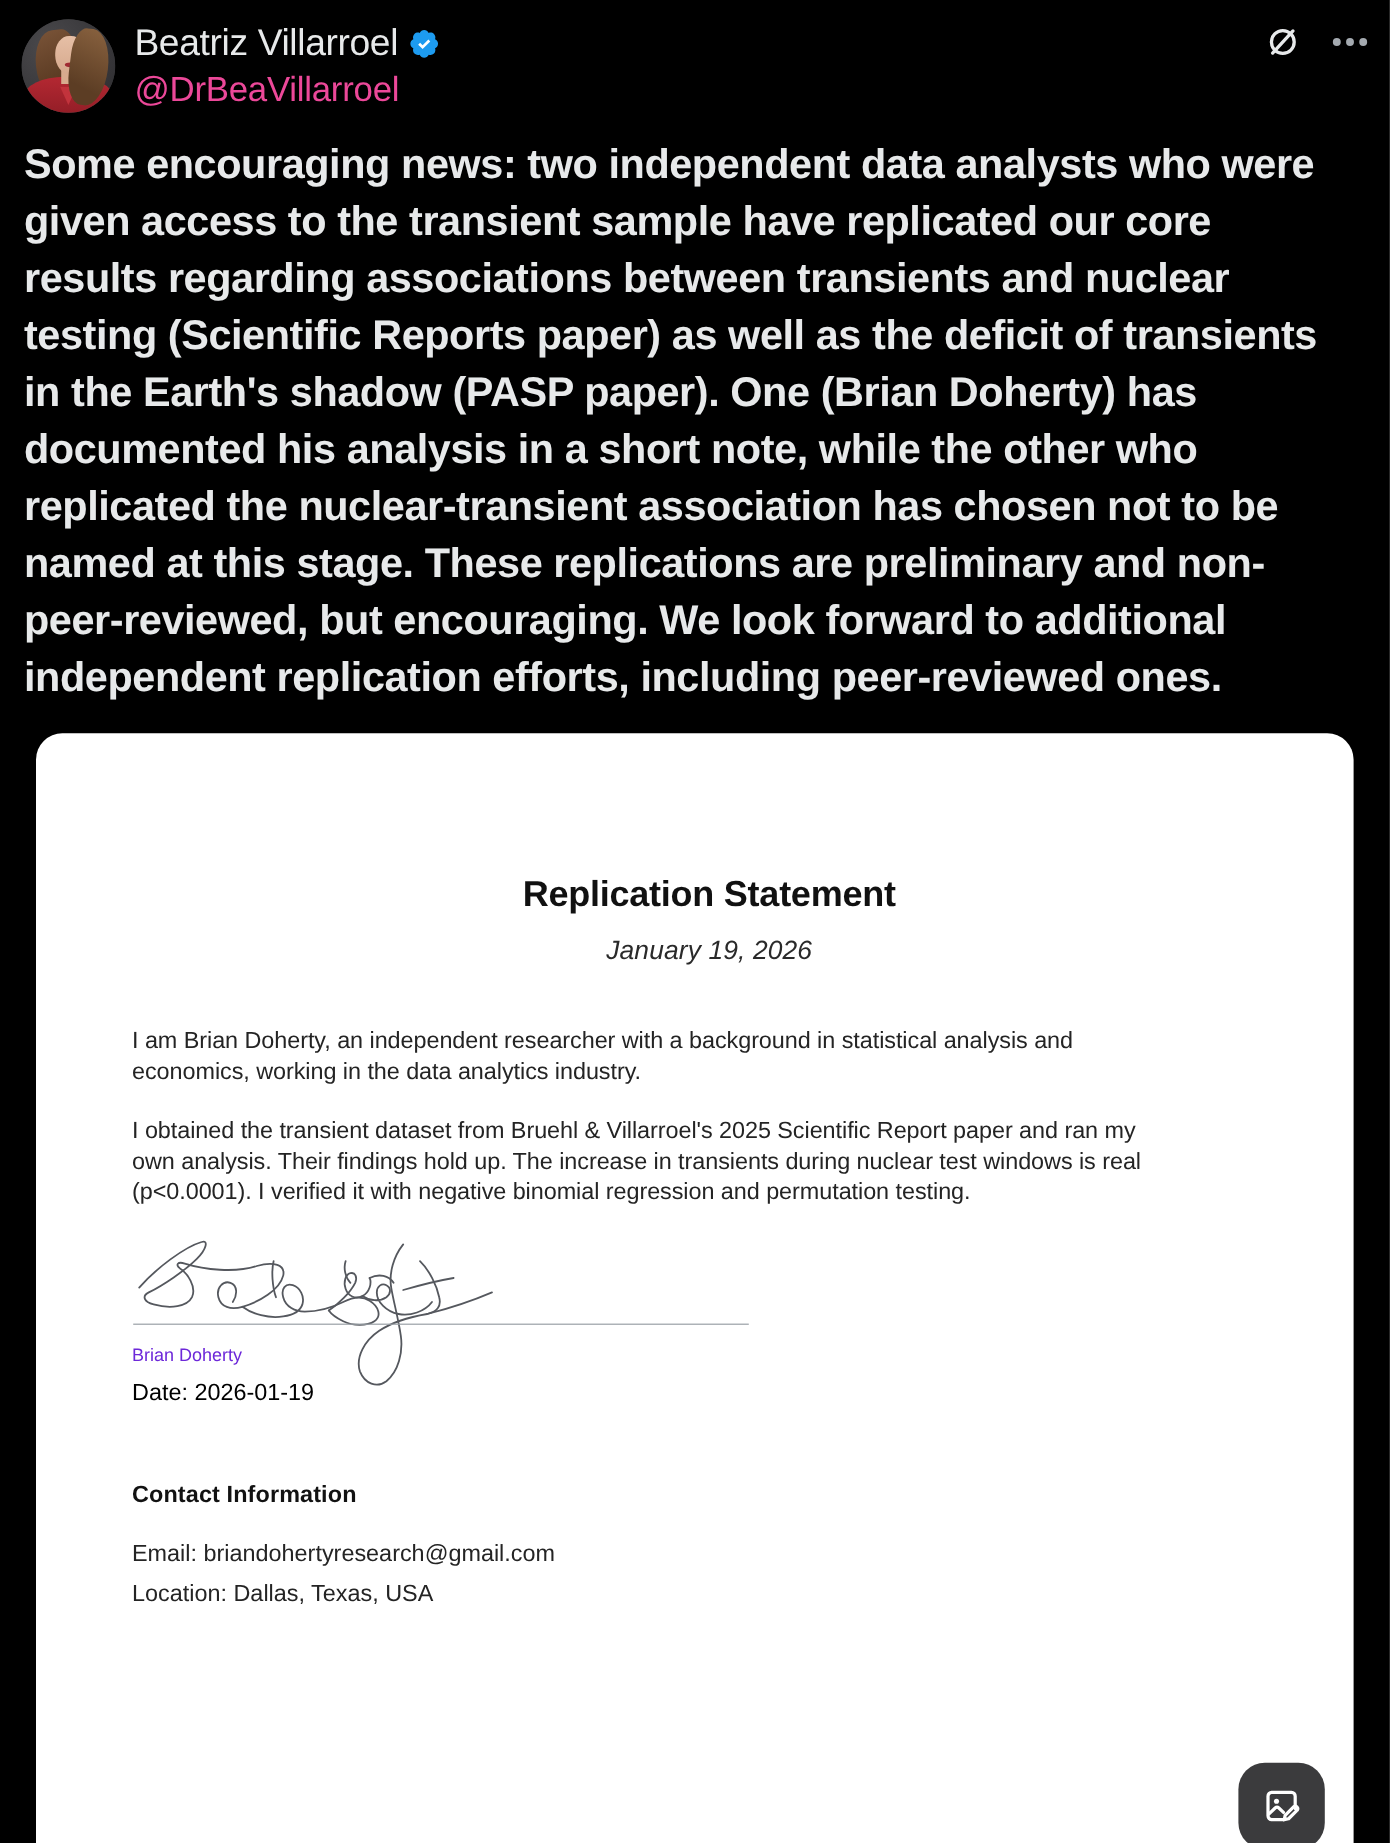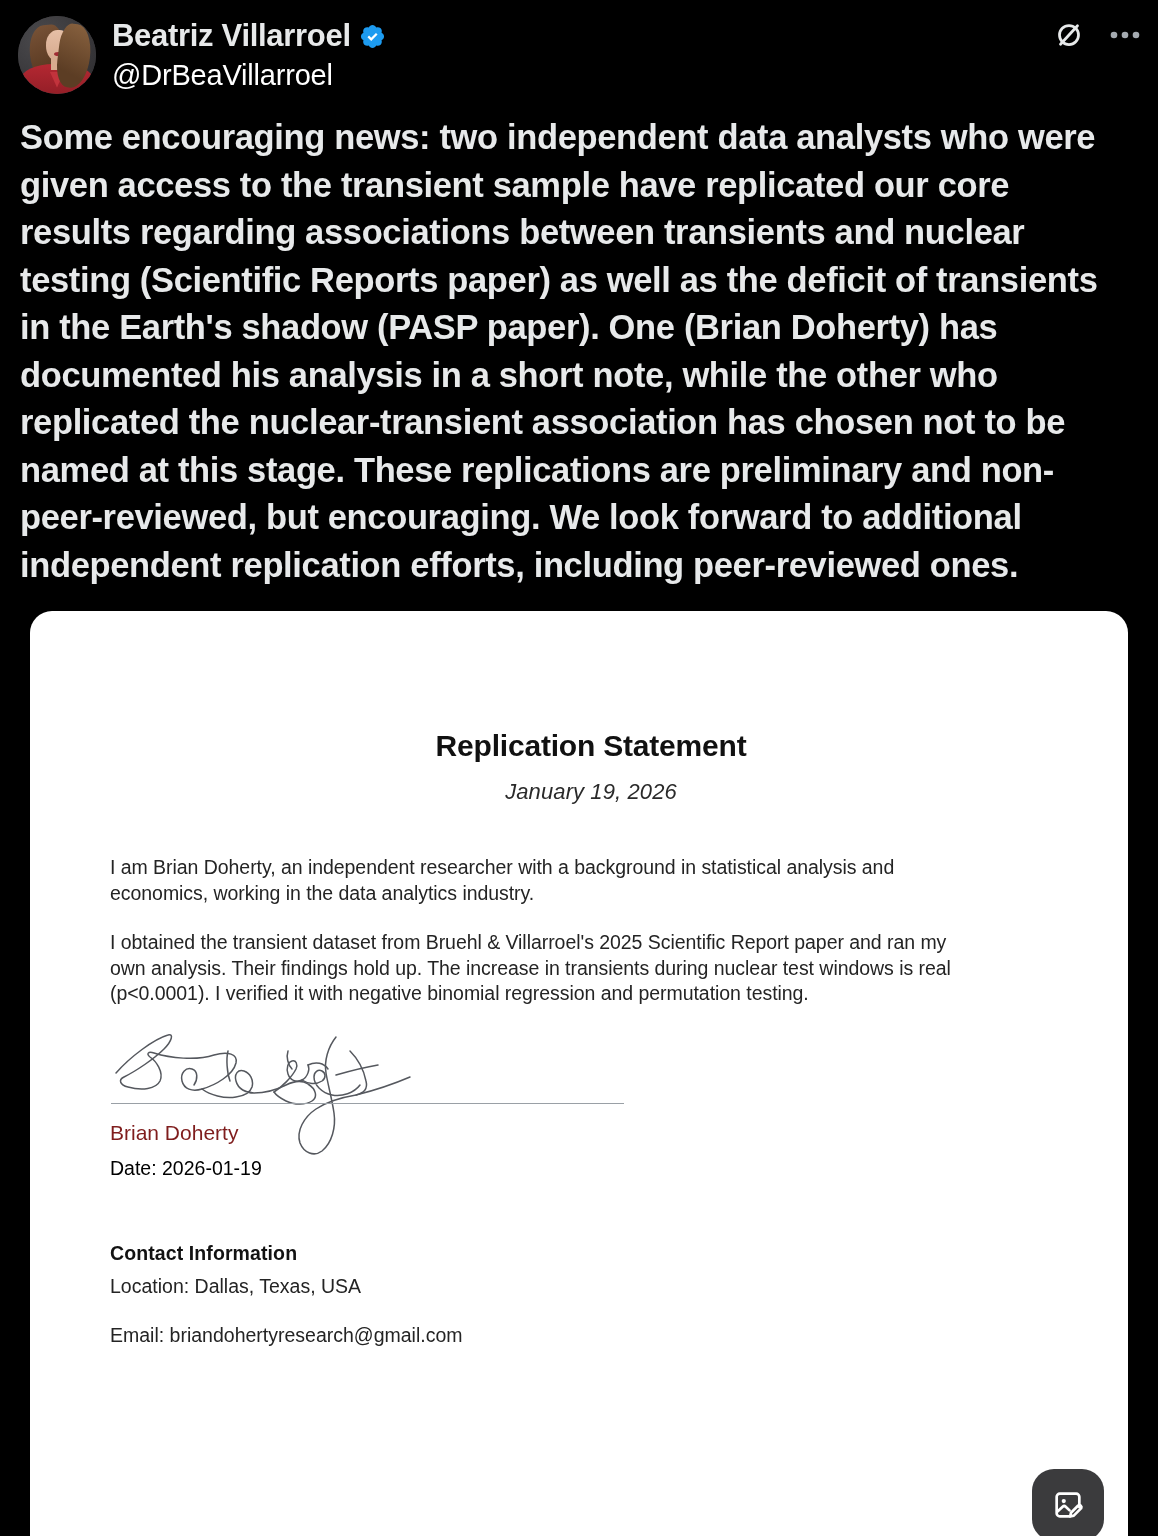--- a/index.html
+++ b/index.html
@@ -96,32 +96,32 @@
   }
 
   .display-name-row {
     display: flex;
     align-items: center;
     gap: 8px;
   }
   .display-name {
     color: #e7e9ea;
     font-size: 31px;
-    font-weight: bold;
+    font-weight: normal;
     letter-spacing: -0.3px;
     line-height: 1.15;
   }
   .verified-badge {
     width: 27px;
     height: 27px;
     display: block;
     margin-top: 2px;
   }
   .handle {
-    color: #ffffff;
+    color: #ec4899;
     font-size: 29px;
     line-height: 1.25;
     margin-top: 3px;
     letter-spacing: -0.2px;
   }
 
   .header-actions {
     position: absolute;
     right: 18px;
     top: 20px;
@@ -206,22 +206,22 @@
   }
   .sig-line {
     position: absolute;
     left: 1px;
     top: 68px;
     width: 513px;
     height: 1px;
     background: #9aa0a6;
   }
   .sig-name {
-    font-size: 21px;
-    color: #7f1d1d;
+    font-size: 15px;
+    color: #6d28d9;
     margin-top: 8px;
   }
   .sig-date {
     font-size: 19.5px;
     color: #000000;
     margin-top: 12px;
   }
 
   .contact-head {
     margin-top: 62px;
@@ -324,22 +324,22 @@
             <path d="M246 68 C 262 64, 286 56, 300 50"></path>
           </g>
         </svg>
         <div class="sig-line"></div>
       </div>
 
       <div class="sig-name">Brian Doherty</div>
       <div class="sig-date">Date: 2026-01-19</div>
 
       <div class="contact-head">Contact Information</div>
+      <div class="contact-line first">Email: briandohertyresearch@gmail.com</div>
       <div class="contact-line">Location: Dallas, Texas, USA</div>
-      <div class="contact-line first">Email: briandohertyresearch@gmail.com</div>
     </div>
 
     <button class="edit-fab">
       <svg viewBox="0 0 24 24">
         <path fill="none" stroke="#ffffff" stroke-width="1.9" stroke-linecap="round" stroke-linejoin="round" d="M20 13.5V6.2A2.2 2.2 0 0 0 17.8 4H6.2A2.2 2.2 0 0 0 4 6.2v11.6A2.2 2.2 0 0 0 6.2 20h7.1"></path>
         <circle cx="9" cy="9.2" r="1.5" fill="#ffffff"></circle>
         <path fill="none" stroke="#ffffff" stroke-width="1.9" stroke-linecap="round" stroke-linejoin="round" d="M4.6 16.6l3.6-3.4a1.6 1.6 0 0 1 2.2 0l2.7 2.6"></path>
         <path fill="none" stroke="#ffffff" stroke-width="1.9" stroke-linecap="round" stroke-linejoin="round" d="M21.2 14.4l-5.1 5.1-2.6.6.6-2.6 5.1-5.1a1.5 1.5 0 0 1 2.1 2z"></path>
       </svg>
     </button>

